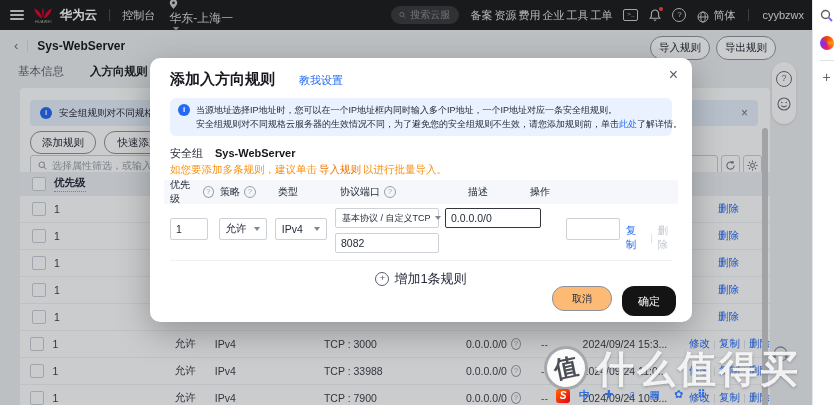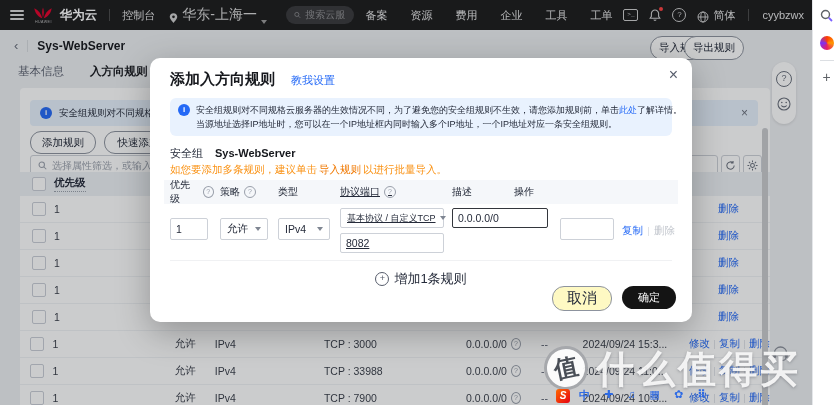--- a/index.html
+++ b/index.html
@@ -8,47 +8,47 @@
   
   .topbar{position:absolute;left:0;top:0;width:812px;height:30px;background:#1b1b1c;
     display:flex;align-items:center;z-index:3;}
   .hamburger{width:14px;margin:0 0 0 10px;cursor:pointer;}
   .hamburger i{display:block;height:2px;background:#d8d8d8;margin:2px 0;border-radius:1px;}
   .hw-logo{margin-left:10px;display:flex;flex-direction:column;align-items:center;}
   .hw-logo .hw-txt{font-size:4px;color:#bbb;letter-spacing:.5px;transform:scale(.9);}
   .brand{color:#fff;font-size:12.5px;font-weight:bold;margin-left:7px;}
   .tb-sep{width:1px;height:12px;background:#4a4a4a;margin:0 12px;}
   .tb-item{color:#e4e4e4;font-size:11px;white-space:nowrap;}
-  .region{display:flex;align-items:flex-end;margin-left:14px;color:#d9d9d9;font-size:14px;}
+  .region{display:flex;align-items:flex-start;margin-left:14px;color:#d9d9d9;font-size:12px;flex-direction:column;}
   .caret-dn{width:0;height:0;border-left:3.5px solid transparent;border-right:3.5px solid transparent;
     border-top:4px solid #9a9a9a;margin-left:4px;}
   .tb-right{margin-left:auto;display:flex;align-items:center;gap:11px;padding-right:8px;}
   .tb-search{display:flex;align-items:center;gap:4px;background:#39393b;border-radius:9px;
     height:18px;padding:0 8px;width:52px;}
   .tb-search span{color:#8f8f92;font-size:10px;white-space:nowrap;overflow:hidden;}
-  .tb-nav{display:flex;gap:23px;}
+  .tb-nav{display:flex;gap:2px;}
   .tb-nav span{color:#e4e4e4;font-size:11px;cursor:pointer;white-space:nowrap;}
   .tb-ico{position:relative;display:flex;align-items:center;}
   .term-ico{width:13px;height:10px;border:1px solid #cfcfcf;border-radius:2px;
     color:#cfcfcf;font-size:6px;line-height:9px;text-align:center;font-family:"Liberation Mono",monospace;}
   .red-dot{position:absolute;right:-2px;top:-2px;width:4px;height:4px;border-radius:50%;background:#ff4040;}
   .q-circ{width:12px;height:12px;border:1px solid #cfcfcf;border-radius:50%;color:#cfcfcf;
     font-size:8px;line-height:12px;text-align:center;}
   .lang{display:flex;align-items:flex-end;gap:4px;color:#e4e4e4;font-size:11px;}
   .user{color:#e4e4e4;font-size:11px;}
   
   .page{position:absolute;left:0;top:30px;width:812px;height:375px;background:#eef0f3;}
   .crumb{position:absolute;left:0;top:8px;display:flex;align-items:center;}
   .back-ico{margin-left:14px;color:#6a707c;font-size:13px;cursor:pointer;}
   .crumb-sep{width:1px;height:12px;background:#d7dade;margin:0 9px;}
   .crumb-title{font-size:12px;font-weight:bold;color:#16181d;}
   .pill-btn{position:absolute;height:22px;border:1px solid #8d939e;border-radius:12px;background:#fff;
     font-size:10.5px;color:#252b3a;display:flex;align-items:center;justify-content:center;cursor:pointer;}
   .btn-import{left:650px;top:6px;width:58px;}
-  .btn-export{left:684px;top:6px;width:58px;}
+  .btn-export{left:716px;top:6px;width:58px;}
   .tabs{position:absolute;left:18px;top:34px;display:flex;gap:26px;}
   .tab{font-size:11.5px;color:#575d6c;padding-bottom:24px;cursor:pointer;}
   .tab.active{color:#16181d;font-weight:bold;border-bottom:2px solid #2b2f38;}
   
   .card{position:absolute;left:20px;top:58px;width:750px;height:317px;background:#fff;
     border-radius:4px 4px 0 0;}
   .bg-banner{position:absolute;left:10px;top:12px;width:728px;height:26px;background:#e7f1fd;
     border-radius:4px;display:flex;align-items:center;}
   .info-dot{width:12px;height:12px;min-width:12px;border-radius:50%;background:#2469f6;color:#fff;
     font-size:8px;line-height:12px;text-align:center;font-weight:bold;margin:0 7px 0 10px;}
@@ -91,58 +91,58 @@
     border-radius:12px;box-shadow:0 1px 3px rgba(0,0,0,.12);display:flex;flex-direction:column;
     align-items:center;justify-content:center;gap:10px;}
   .hp-ico{width:14px;height:14px;border:1px solid #6a707c;border-radius:50%;color:#6a707c;
     font-size:9px;line-height:13px;text-align:center;cursor:pointer;}
   .headset{position:absolute;left:772px;top:316px;color:#8a8f99;}
   
   .overlay{position:absolute;left:0;top:0;width:812px;height:405px;background:rgba(18,21,26,.22);z-index:10;}
   
   .modal{position:absolute;left:150px;top:58px;width:542px;height:264px;background:#fff;border-radius:10px;
     box-shadow:0 10px 34px rgba(0,0,0,.28);z-index:20;box-sizing:border-box;}
-  .m-title-row{position:absolute;left:20px;top:12px;display:flex;align-items:baseline;gap:16px;}
+  .m-title-row{position:absolute;left:20px;top:12px;display:flex;align-items:baseline;gap:24px;}
   .m-title{font-size:15px;font-weight:bold;color:#16181d;}
   .m-help{font-size:11px;color:#2469f6;cursor:pointer;}
   .m-close{position:absolute;right:14px;top:8px;font-size:16px;color:#575d6c;cursor:pointer;}
   .m-banner{position:absolute;left:20px;top:40px;width:502px;height:38px;background:#e9f2fe;border-radius:6px;
     box-sizing:border-box;padding:5px 10px 0 8px;display:flex;}
   .m-banner-txt{font-size:9px;line-height:14px;color:#252b3a;margin-left:6px;white-space:nowrap;}
   .link-blue{color:#2469f6;cursor:pointer;}
   .m-sg{position:absolute;left:20px;top:88px;font-size:11px;color:#252b3a;}
   .m-sg b{margin-left:12px;color:#16181d;}
   .m-note{position:absolute;left:20px;top:105px;font-size:10.5px;color:#fa9214;white-space:nowrap;}
   .link-orange{color:#f07800;cursor:pointer;margin:0 2px;}
   .f-head{position:absolute;left:14px;top:122px;width:514px;height:24px;background:#f5f7fa;
     display:flex;align-items:center;}
   .f-col{box-sizing:border-box;padding-left:6px;display:flex;align-items:center;font-size:10px;color:#252b3a;}
-  .fc1{width:50px;}.fc2{width:58px;}.fc3{width:62px;align-items:center;}.fc4{width:112px;text-decoration:underline;}.fc5{width:108px;}.fc6{width:62px;}.fc7{width:60px;}
+  .fc1{width:50px;}.fc2{width:58px;}.fc3{width:62px;align-items:center;}.fc4{width:112px;}.fc5{width:108px;}.fc6{width:62px;margin-left:16px;}.fc7{width:60px;}
   .f-row{position:absolute;left:14px;top:150px;width:514px;display:flex;align-items:flex-start;}
   .f-row .f-col{flex-direction:column;align-items:flex-start;gap:5px;}
   .ctl-in{box-sizing:border-box;border:1px solid #cdd1d8;border-radius:2px;background:#fff;height:22px;
     font-size:10.5px;color:#252b3a;padding:0 5px;outline:none;font-family:inherit;}
   .ctl-sel{box-sizing:border-box;border:1px solid #cdd1d8;border-radius:2px;background:#fff;height:22px;
     display:flex;align-items:center;justify-content:space-between;padding:0 6px;font-size:10.5px;
     color:#252b3a;cursor:pointer;white-space:nowrap;}
   .sel-caret{width:0;height:0;border-left:3.5px solid transparent;border-right:3.5px solid transparent;
     border-top:4px solid #7f8692;margin-left:4px;}
   .mt10{margin-top:10px;}
   .src-focus{border:1.5px solid #33363c !important;}
   .f-ops{margin-top:16px;display:flex;align-items:center;gap:5px;font-size:10.5px;}
   .op-disabled{color:#c3c7ce;}
   .m-addrule{position:absolute;left:20px;top:202px;width:502px;border-top:1px solid #f0f1f3;
     padding-top:9px;display:flex;justify-content:center;align-items:center;gap:5px;cursor:pointer;}
   .plus-circ{width:12px;height:12px;border:1px solid #575d6c;border-radius:50%;color:#575d6c;
     font-size:9px;line-height:11px;text-align:center;}
   .m-addrule span{font-size:13px;color:#252b3a;}
   .m-footer{position:absolute;right:16px;top:228px;display:flex;gap:10px;}
-  .btn-cancel{width:58px;height:23px;border:1px solid #8d939e;border-radius:12px;background:#fef9c3;
-    font-size:15px;color:#252b3a;display:flex;align-items:center;justify-content:center;cursor:pointer;}
-  .btn-ok{width:54px;height:23px;border-radius:12px;background:#141414;font-size:11px;color:#fff;
+  .btn-cancel{width:58px;height:23px;border:1px solid #8d939e;border-radius:12px;background:#fdba74;
+    font-size:10px;color:#252b3a;display:flex;align-items:center;justify-content:center;cursor:pointer;}
+  .btn-ok{width:54px;height:30px;border-radius:12px;background:#141414;font-size:11px;color:#fff;
     display:flex;align-items:center;justify-content:center;cursor:pointer;}
   
   .rail{position:absolute;left:812px;top:0;width:28px;height:405px;background:#fff;border-left:1px solid #e4e6e9;z-index:5;
     display:flex;flex-direction:column;align-items:center;padding-top:8px;box-sizing:border-box;gap:10px;}
   .rail-div{width:14px;height:1px;background:#dcdfe3;}
   .rail-plus{font-size:14px;color:#5f6368;line-height:12px;cursor:pointer;}
   .rail-blob{width:14px;height:14px;border-radius:50%;
     background:conic-gradient(#ff3d00,#ff9800,#e91e63,#7b2ff7,#ff3d00);}
   
   .wm{position:absolute;left:0;top:0;width:840px;height:405px;pointer-events:none;z-index:40;}
@@ -447,22 +447,22 @@
   <div class="modal">
     <div class="m-title-row">
       <span class="m-title">添加入方向规则</span>
       <span class="m-help">教我设置</span>
     </div>
     <span class="m-close">×</span>
 
     <div class="m-banner">
       <div class="info-dot" style="margin:1px 0 0 0;">i</div>
       <div class="m-banner-txt">
+        <div>当源地址选择IP地址时，您可以在一个IP地址框内同时输入多个IP地址，一个IP地址对应一条安全组规则。</div>
         <div><span>安全组规则对不同规格云服务器的生效情况不同，为了避免您的安全组规则不生效，请您添加规则前，单击</span><span class="link-blue">此处</span><span>了解详情。</span></div>
-        <div>当源地址选择IP地址时，您可以在一个IP地址框内同时输入多个IP地址，一个IP地址对应一条安全组规则。</div>
       </div>
     </div>
 
     <div class="m-sg">
       <span>安全组</span><b>Sys-WebServer</b>
     </div>
     <div class="m-note">
       <span>如您要添加多条规则，建议单击</span><span class="link-orange">导入规则</span><span>以进行批量导入。</span>
     </div>
 

